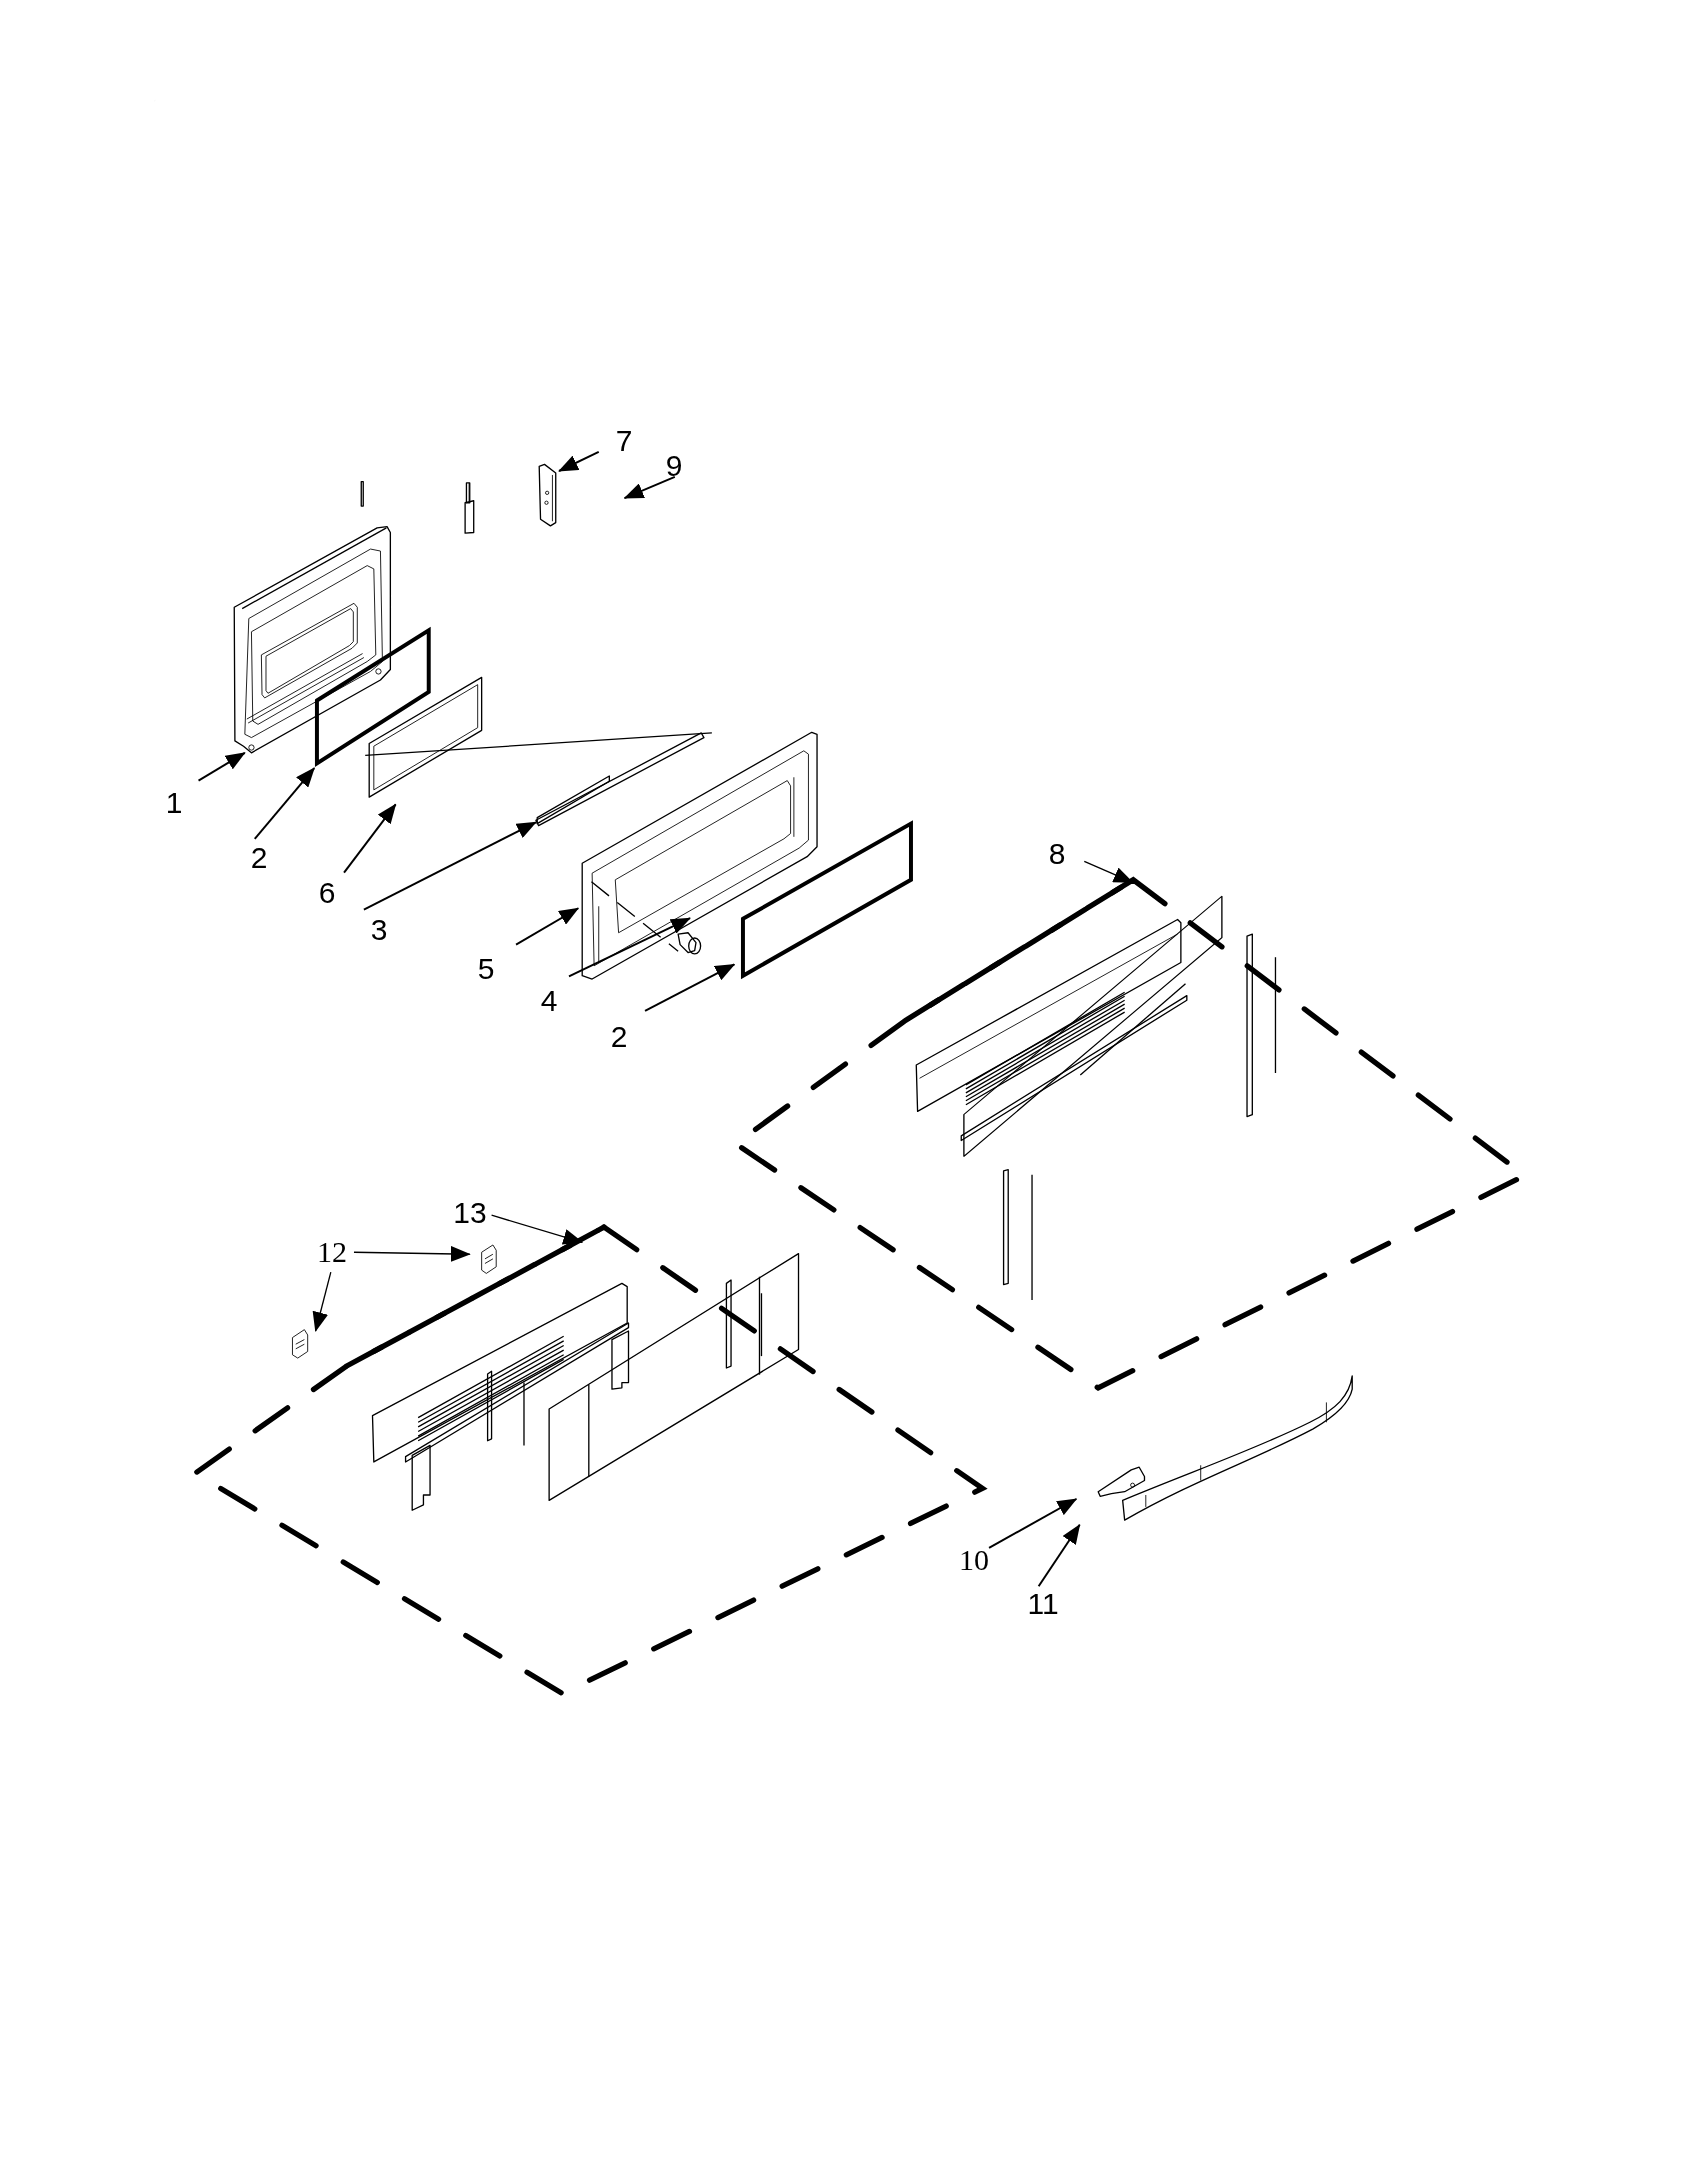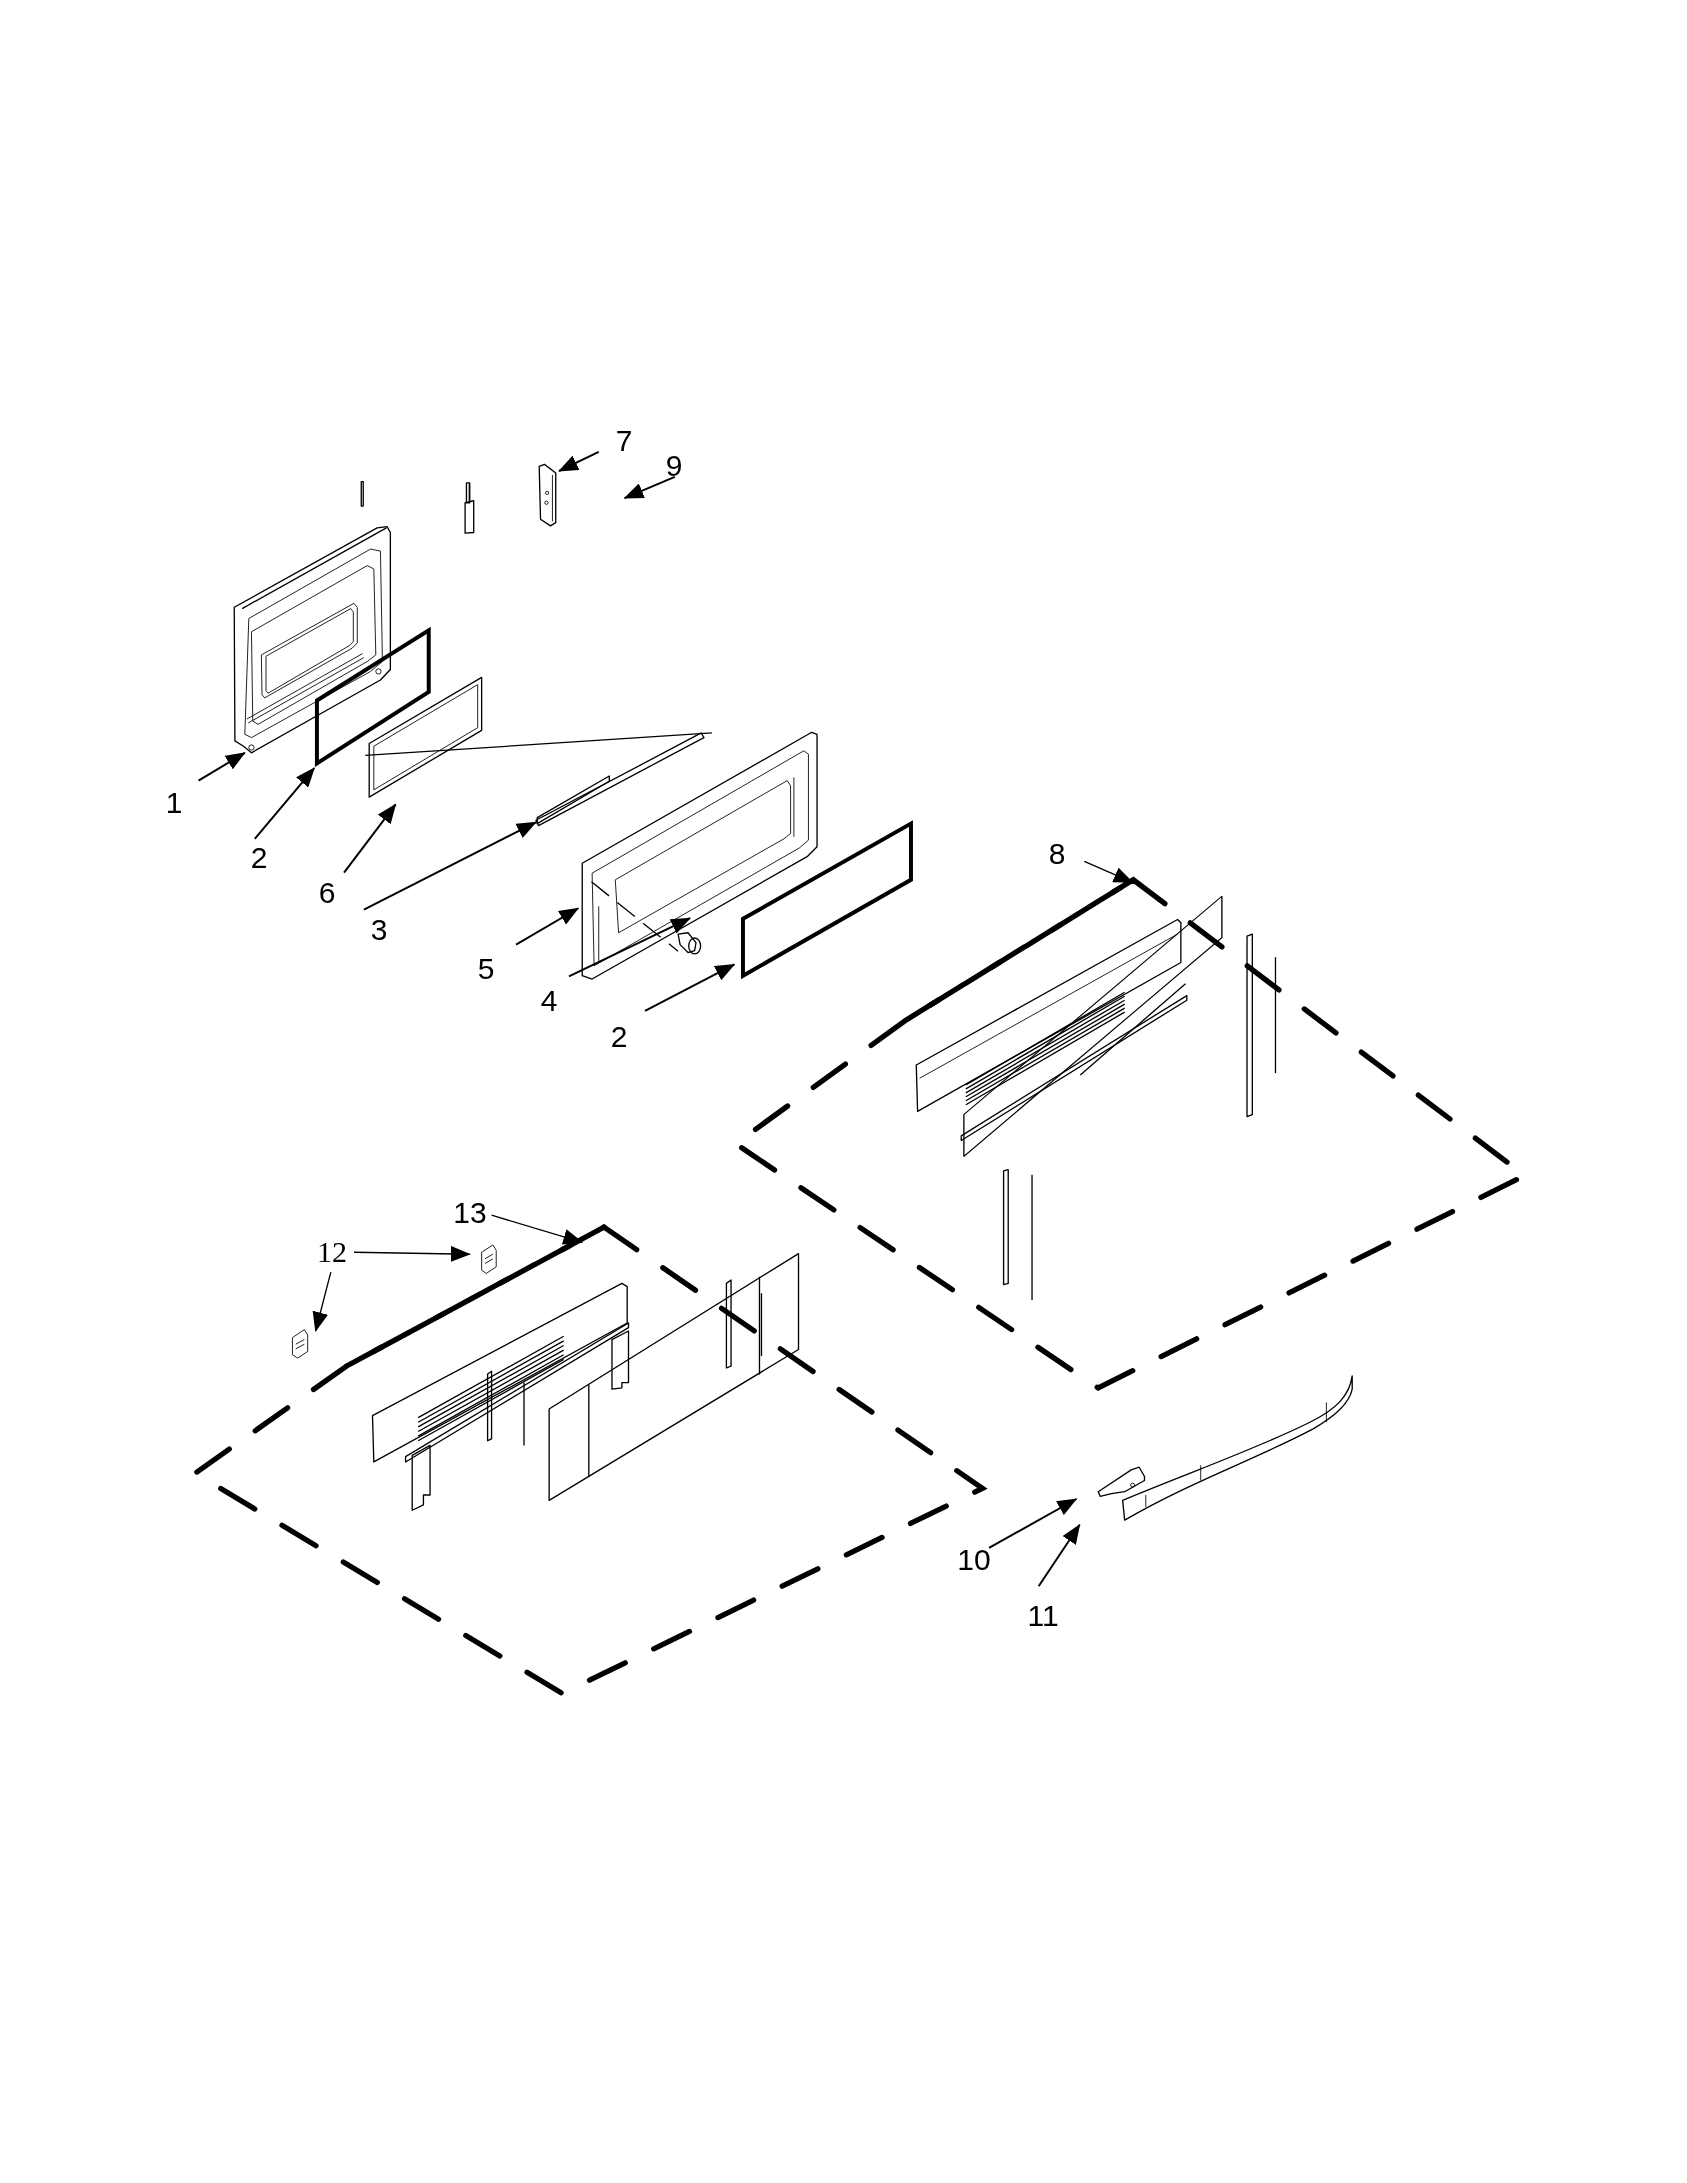--- a/index.html
+++ b/index.html
@@ -168,16 +168,16 @@
   <div class="callout" style="left:327px; top:893px;">6</div>
   <div class="callout" style="left:379px; top:930px;">3</div>
   <div class="callout" style="left:486px; top:969px;">5</div>
   <div class="callout" style="left:549px; top:1001px;">4</div>
   <div class="callout" style="left:619px; top:1037px;">2</div>
   <div class="callout" style="left:624px; top:441px;">7</div>
   <div class="callout" style="left:674px; top:466px;">9</div>
   <div class="callout" style="left:1057px; top:854px;">8</div>
   <div class="callout" style="left:470px; top:1192px;margin-top:21px;">13</div>
   <div class="callout" style="left:332px; top:1252px;font-family:Liberation Serif, serif;">12</div>
-  <div class="callout" style="left:974px; top:1560px;">10</div>
-  <div class="callout" style="left:1043px; top:1604px;margin-top:12px;">11</div>
+  <div class="callout" style="left:974px; top:1560px;font-family:Liberation Serif, serif;">10</div>
+  <div class="callout" style="left:1043px; top:1604px;">11</div>
 </div>
 
 
 </body></html>

